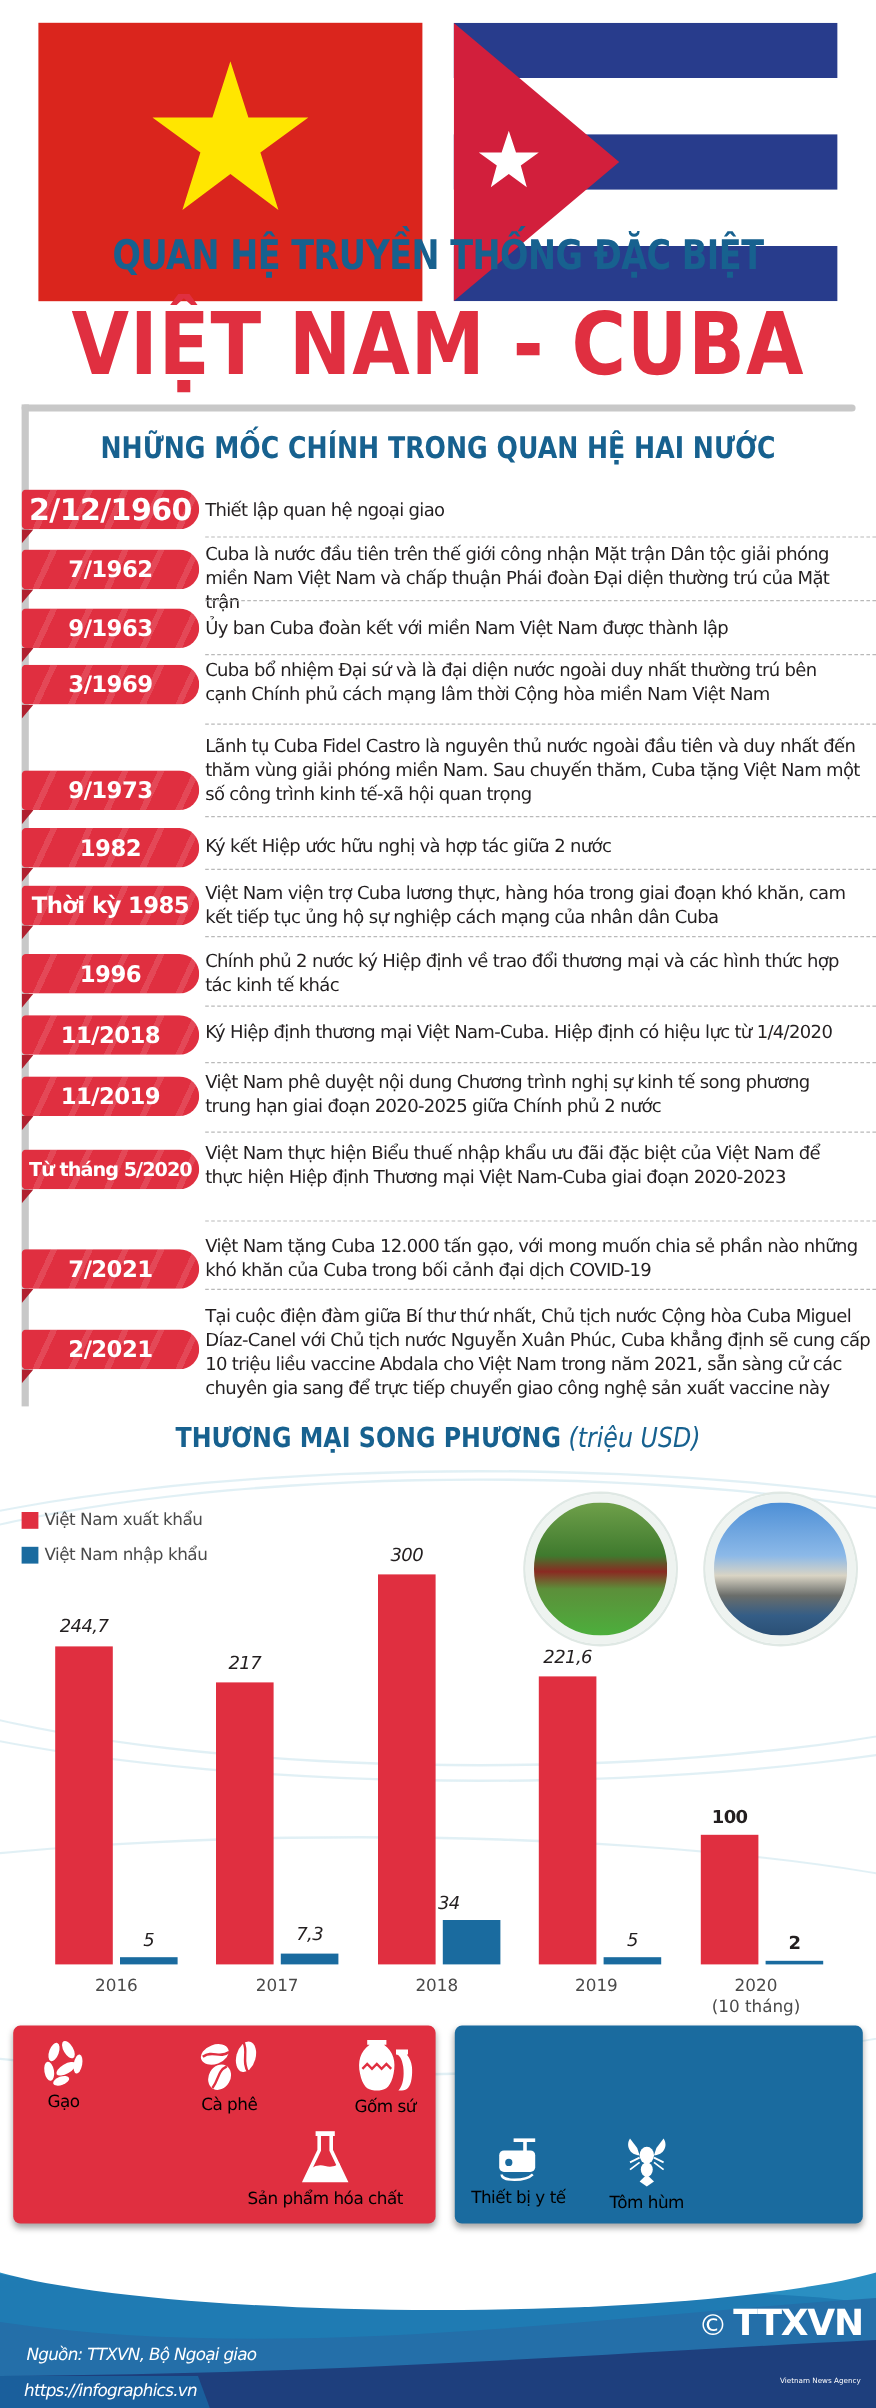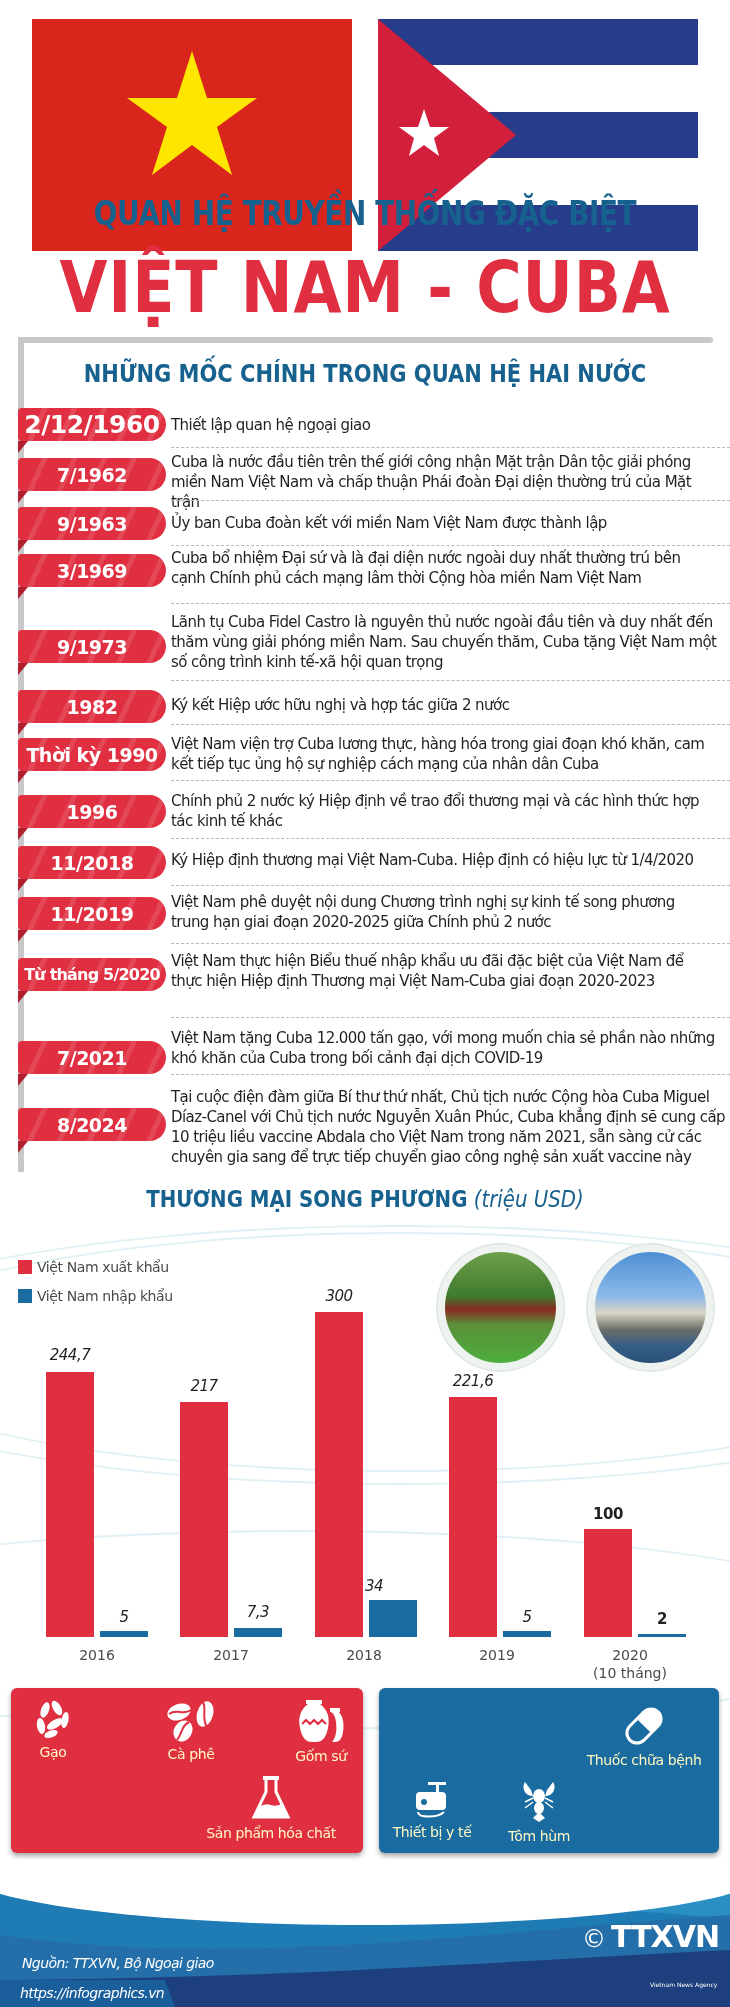--- a/index.html
+++ b/index.html
@@ -40,21 +40,21 @@
   .bar { position: absolute; bottom: 370px; }
   .bar-label { position: absolute; font-size: 15px; font-style: italic; color: #231f20; text-align: center; width: 70px; font-family: "DejaVu Sans", sans-serif; letter-spacing: -0.5px; }
   .bar-label.bold { font-weight: bold; font-style: normal; }
   .xlabel { position: absolute; top: 1646px; width: 90px; text-align: center; font-size: 14px; color: #4a4a4a; font-family: "DejaVu Sans", sans-serif; line-height: 18px; }
   .photo { border-radius: 50%; border: 7px solid #eef3f0; box-shadow: 0 0 0 2px #dfe8e4; overflow: hidden; }
 
   
   .panel { position: absolute; top: 1688px; height: 165px; border-radius: 6px; box-shadow: 0 3px 5px rgba(0,0,0,0.35); }
   .panel.red { left: 11px; width: 352px; background: #e02f40; }
   .panel.blue { left: 379px; width: 340px; background: #1a6b9f; }
-  .prod { position: absolute; text-align: center; color: #fef9c3; font-size: 14px; font-family: "DejaVu Sans", sans-serif; letter-spacing: -0.4px; line-height: 16px; }
+  .prod { position: absolute; text-align: center; color: #000000; font-size: 14px; font-family: "DejaVu Sans", sans-serif; letter-spacing: -0.4px; line-height: 16px; }
   .prod svg { display: block; margin: 0 auto 4px; }
 
   
   .footer { left: 0; top: 1860px; width: 730px; height: 147px; overflow: hidden; }
   .source { left: 22px; top: 1955px; color: #fff; font-size: 14px; font-style: italic; font-family: "DejaVu Sans", sans-serif; letter-spacing: -0.6px; }
   .url { left: 20px; top: 1985px; color: #fff; font-size: 14px; font-style: italic; font-family: "DejaVu Sans", sans-serif; letter-spacing: -0.6px; }
   .logo { left: 582px; top: 1919px; color: #fff; font-weight: bold; font-size: 30px; font-family: "DejaVu Sans", sans-serif; letter-spacing: -1px; }
   .logo-sub { left: 650px; top: 1981px; color: #fff; font-size: 6px; font-family: "DejaVu Sans", sans-serif; }
 </style>
 </head>
@@ -114,40 +114,40 @@
   <div class="row" style="top:554px">
     <div class="badge" style="top:0">
         <span>3/1969</span>
         <div class="tail"></div>
       </div>
     <div class="row-text" style="top:-6px;width:545px">Cuba bổ nhiệm Đại sứ và là đại diện nước ngoài duy nhất thường trú bên cạnh Chính phủ cách mạng lâm thời Cộng hòa miền Nam Việt Nam</div>
     <div class="dash" style="top:49px"></div>
   </div>
 
   <div class="row" style="top:630px">
-    <div class="badge" style="top:0">
+    <div class="badge" style="top:12px">
         <span>9/1973</span>
         <div class="tail"></div>
       </div>
     <div class="row-text" style="top:-18px;width:550px">Lãnh tụ Cuba Fidel Castro là nguyên thủ nước ngoài đầu tiên và duy nhất đến thăm vùng giải phóng miền Nam. Sau chuyến thăm, Cuba tặng Việt Nam một số công trình kinh tế-xã hội quan trọng</div>
     <div class="dash" style="top:50px"></div>
   </div>
 
   <div class="row" style="top:690px">
     <div class="badge" style="top:0">
         <span>1982</span>
         <div class="tail"></div>
       </div>
     <div class="row-text" style="top:5px">Ký kết Hiệp ước hữu nghị và hợp tác giữa 2 nước</div>
     <div class="dash" style="top:34px"></div>
   </div>
 
   <div class="row" style="top:738px">
     <div class="badge" style="top:0">
-        <span>Thời kỳ 1990</span>
+        <span>Thời kỳ 1985</span>
         <div class="tail"></div>
       </div>
     <div class="row-text" style="top:-4px;width:545px">Việt Nam viện trợ Cuba lương thực, hàng hóa trong giai đoạn khó khăn, cam kết tiếp tục ủng hộ sự nghiệp cách mạng của nhân dân Cuba</div>
     <div class="dash" style="top:42px"></div>
   </div>
 
   <div class="row" style="top:795px">
     <div class="badge" style="top:0">
         <span>1996</span>
         <div class="tail"></div>
@@ -187,21 +187,21 @@
     <div class="badge" style="top:0">
         <span>7/2021</span>
         <div class="tail"></div>
       </div>
     <div class="row-text" style="top:-13px;width:555px">Việt Nam tặng Cuba 12.000 tấn gạo, với mong muốn chia sẻ phần nào những khó khăn của Cuba trong bối cảnh đại dịch COVID-19</div>
     <div class="dash" style="top:33px"></div>
   </div>
 
   <div class="row" style="top:1108px">
     <div class="badge" style="top:0">
-        <span>8/2024</span>
+        <span>2/2021</span>
         <div class="tail"></div>
       </div>
     <div class="row-text" style="top:-21px;width:555px">Tại cuộc điện đàm giữa Bí thư thứ nhất, Chủ tịch nước Cộng hòa Cuba Miguel Díaz-Canel với Chủ tịch nước Nguyễn Xuân Phúc, Cuba khẳng định sẽ cung cấp 10 triệu liều vaccine Abdala cho Việt Nam trong năm 2021, sẵn sàng cử các chuyên gia sang để trực tiếp chuyển giao công nghệ sản xuất vaccine này</div>
   </div>
 </div>
 
 <div class="abs chart-title">
   <b>THƯƠNG MẠI SONG PHƯƠNG</b>
   <i>(triệu USD)</i>
 </div>
@@ -313,29 +313,20 @@
     <svg width="40" height="46" viewBox="0 0 40 46">
       <rect x="12" y="1" width="16" height="4" fill="#fff"></rect>
       <path d="M15,5 v12 L3,42 h34 L25,17 V5" stroke="#fff" stroke-width="3" fill="none"></path>
       <path d="M8,32 q6,-4 12,-2 q6,2 12,-2 L35,41 H5 Z" fill="#fff"></path>
     </svg>
     <span>Sản phẩm hóa chất</span>
   </div>
 </div>
 
 <div class="panel blue">
-  <div class="prod" style="left:200px;top:16px;width:130px">
-    <svg width="44" height="44" viewBox="0 0 44 44">
-      <g transform="rotate(-45 22 22)">
-          <rect x="2" y="12" width="40" height="20" rx="10" stroke="#fff" stroke-width="3" fill="none"></rect>
-          <path d="M22,12 h10 a10,10 0 0 1 0,20 h-10 z" fill="#fff"></path>
-        </g>
-    </svg>
-    <span>Thuốc chữa bệnh</span>
-  </div>
   <div class="prod" style="left:8px;top:92px;width:90px">
     <svg width="40" height="40" viewBox="0 0 40 40">
       <g fill="#fff">
           <rect x="4" y="12" width="30" height="18" rx="4"></rect>
           <rect x="16" y="2" width="18" height="3"></rect>
           <rect x="24" y="5" width="3" height="10"></rect>
         </g>
       <circle cx="12" cy="22" r="3" fill="#1a6b9f"></circle>
       <path d="M6,32 c0,6 20,6 26,0" stroke="#fff" stroke-width="2" fill="none"></path>
     </svg>

